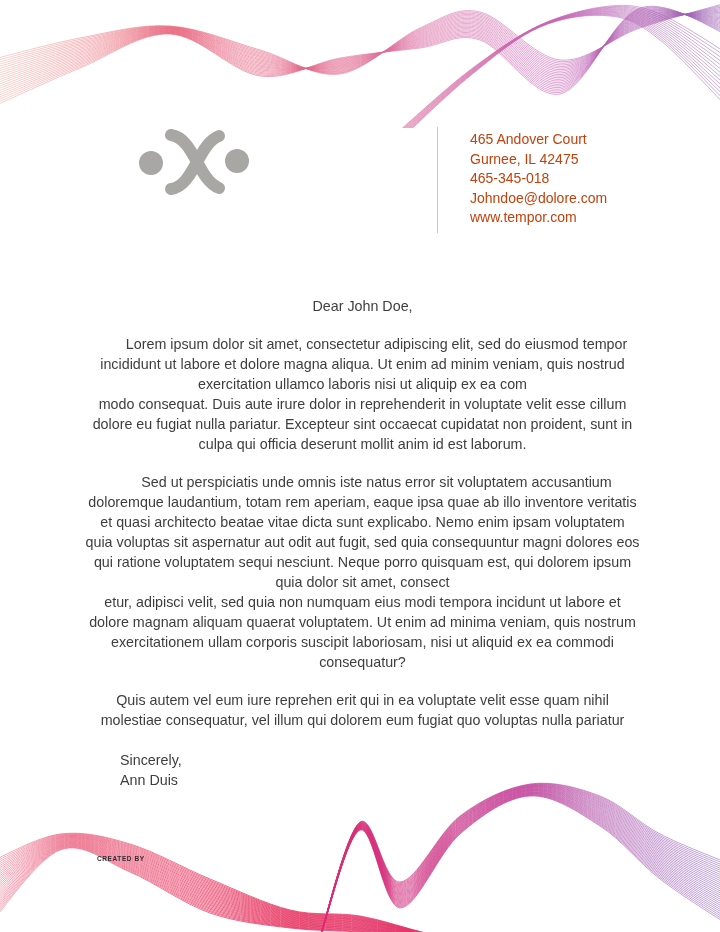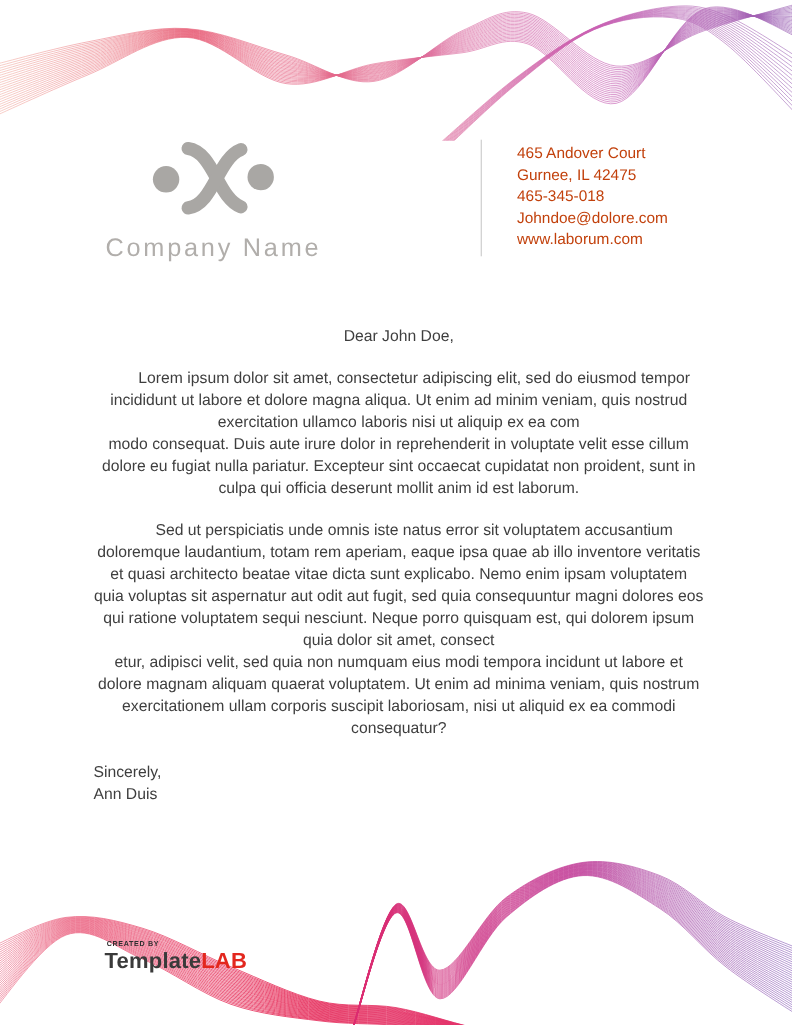--- a/index.html
+++ b/index.html
@@ -21,21 +21,21 @@
   .header-divider{position:absolute;left:437px;top:127px;width:1px;height:106px;background:#c9c9c9;}
   .contact{position:absolute;left:470px;top:130px;font-size:14px;line-height:19.5px;color:#c2410c;}
   .contact div{white-space:nowrap;}
 
   
   .letter{position:absolute;left:85px;right:80px;top:296px;font-size:14.3px;line-height:20px;}
   .letter p{margin:0 0 18px 0;white-space:pre-line;text-align:center;}
   .letter p.indent{text-indent:28px;}
   .salutation{margin:0 0 24px 0;}
   .closing-block{margin-top:20px;}
-  .closing-block div{line-height:20px;}
+  .closing-block div{line-height:20px;margin-left:35px;}
 
   
   .watermark{position:absolute;left:95px;top:856px;z-index:5;line-height:1;}
   .wm-small{display:block;font-size:6.5px;letter-spacing:0.6px;color:#2f2f2f;font-weight:700;text-transform:uppercase;margin:0 0 1px 2px;}
   .wm-brand{font-size:20px;font-weight:700;letter-spacing:0.2px;}
   .wm-dark{color:#3a3a3a;}
   .wm-red{color:#e3271e;}
 </style>
 </head>
 <body>
@@ -92,39 +92,39 @@
 
   <div class="logo-wrap">
     <svg class="logo-icon" viewBox="0 0 112 80">
       <g fill="none" stroke="#a9a7a4" stroke-width="12" stroke-linecap="round">
         <path d="M 33 13 C 56 16, 60 58, 81 66"></path>
         <path d="M 33 67 C 56 64, 60 22, 81 14"></path>
       </g>
       <circle cx="13" cy="41" r="12" fill="#a9a7a4"></circle>
       <circle cx="99" cy="39" r="12" fill="#a9a7a4"></circle>
     </svg>
-    <div class="company-name">Company Name</div>
   </div>
 
   <div class="header-divider"></div>
 
   <div class="contact">
     <div>465 Andover Court</div>
     <div>Gurnee, IL 42475</div>
     <div>465-345-018</div>
     <div>Johndoe@dolore.com</div>
-    <div>www.laborum.com</div>
+    <div>www.tempor.com</div>
   </div>
 
   <div class="letter">
     <p class="salutation">Dear John Doe,</p>
     <p class="indent">Lorem ipsum dolor sit amet, consectetur adipiscing elit, sed do eiusmod tempor incididunt ut labore et dolore magna aliqua. Ut enim ad minim veniam, quis nostrud exercitation ullamco laboris nisi ut aliquip ex ea com
 modo consequat. Duis aute irure dolor in reprehenderit in voluptate velit esse cillum dolore eu fugiat nulla pariatur. Excepteur sint occaecat cupidatat non proident, sunt in culpa qui officia deserunt mollit anim id est laborum.</p>
     <p class="indent">Sed ut perspiciatis unde omnis iste natus error sit voluptatem accusantium doloremque laudantium, totam rem aperiam, eaque ipsa quae ab illo inventore veritatis et quasi architecto beatae vitae dicta sunt explicabo. Nemo enim ipsam voluptatem quia voluptas sit aspernatur aut odit aut fugit, sed quia consequuntur magni dolores eos qui ratione voluptatem sequi nesciunt. Neque porro quisquam est, qui dolorem ipsum quia dolor sit amet, consect
 etur, adipisci velit, sed quia non numquam eius modi tempora incidunt ut labore et dolore magnam aliquam quaerat voluptatem. Ut enim ad minima veniam, quis nostrum exercitationem ullam corporis suscipit laboriosam, nisi ut aliquid ex ea commodi consequatur?</p>
+    <p>Quis autem vel eum iure reprehen erit qui in ea voluptate velit esse quam nihil molestiae consequatur, vel illum qui dolorem eum fugiat quo voluptas nulla pariatur</p>
     <div class="closing-block">
       <div>Sincerely,</div>
       <div>Ann Duis</div>
     </div>
   </div>
 
   <svg id="bottomWave" class="wave bottom" width="720" height="168" viewBox="0 0 720 168">
     <defs>
       <linearGradient id="gradBotL" gradientUnits="userSpaceOnUse" x1="0" y1="0" x2="500" y2="0">
           <stop offset="0%" stop-color="#ef8ba0"></stop>
@@ -192,16 +192,15 @@
       <path d="M 320,173.7 C 326.7,155.5 346.7,70.3 360,64.6 C 373.3,58.9 383.3,139.1 400,139.5 C 416.7,139.9 438.3,85.2 460,66.9 C 481.7,48.6 506.7,31.6 530,29.9 C 553.3,28.2 578.3,43.9 600,56.8 C 621.7,69.7 638.3,91.5 660,107.2 C 681.7,123.0 718.3,144.0 730,151.3" fill="none" stroke="url(#gradBotR)" stroke-width="0.7" opacity="0.85"></path>
       <path d="M 320,173.7 C 326.7,155.6 346.7,70.5 360,64.9 C 373.3,59.4 383.3,140.0 400,140.4 C 416.7,140.8 438.3,85.8 460,67.5 C 481.7,49.1 506.7,31.9 530,30.3 C 553.3,28.7 578.3,44.8 600,57.9 C 621.7,71.0 638.3,92.9 660,108.8 C 681.7,124.7 718.3,146.0 730,153.4" fill="none" stroke="url(#gradBotR)" stroke-width="0.7" opacity="0.85"></path>
       <path d="M 320,173.8 C 326.7,155.7 346.7,70.6 360,65.2 C 373.3,59.8 383.3,140.8 400,141.3 C 416.7,141.8 438.3,86.5 460,68.1 C 481.7,49.7 506.7,32.3 530,30.8 C 553.3,29.3 578.3,45.6 600,58.9 C 621.7,72.2 638.3,94.2 660,110.3 C 681.7,126.4 718.3,148.0 730,155.6" fill="none" stroke="url(#gradBotR)" stroke-width="0.7" opacity="0.85"></path>
       <path d="M 320,173.9 C 326.7,155.8 346.7,70.7 360,65.4 C 373.3,60.1 383.3,141.6 400,142.2 C 416.7,142.8 438.3,87.3 460,68.8 C 481.7,50.3 506.7,32.7 530,31.2 C 553.3,29.7 578.3,46.4 600,59.9 C 621.7,73.3 638.3,95.6 660,111.9 C 681.7,128.2 718.3,150.1 730,157.7" fill="none" stroke="url(#gradBotR)" stroke-width="0.7" opacity="0.85"></path>
       <path d="M 320,173.9 C 326.7,155.9 346.7,70.8 360,65.7 C 373.3,60.6 383.3,142.5 400,143.1 C 416.7,143.7 438.3,88.0 460,69.4 C 481.7,50.8 506.7,33.0 530,31.6 C 553.3,30.2 578.3,47.4 600,61 C 621.7,74.6 638.3,96.9 660,113.4 C 681.7,129.9 718.3,152.2 730,159.9" fill="none" stroke="url(#gradBotR)" stroke-width="0.7" opacity="0.85"></path>
       <path d="M 320,174 C 326.7,156.0 346.7,71.0 360,66 C 373.3,61.0 383.3,143.3 400,144 C 416.7,144.7 438.3,88.7 460,70 C 481.7,51.3 506.7,33.3 530,32 C 553.3,30.7 578.3,48.2 600,62 C 621.7,75.8 638.3,98.3 660,115 C 681.7,131.7 718.3,154.2 730,162" fill="none" stroke="url(#gradBotR)" stroke-width="0.7" opacity="0.85"></path>
     </svg>
 
   <div class="watermark">
     <span class="wm-small">Created by</span>
-    <span class="wm-brand"><span class="wm-dark">Template</span><span class="wm-red">LAB</span></span>
   </div>
 
 </div>
 
 </body></html>

